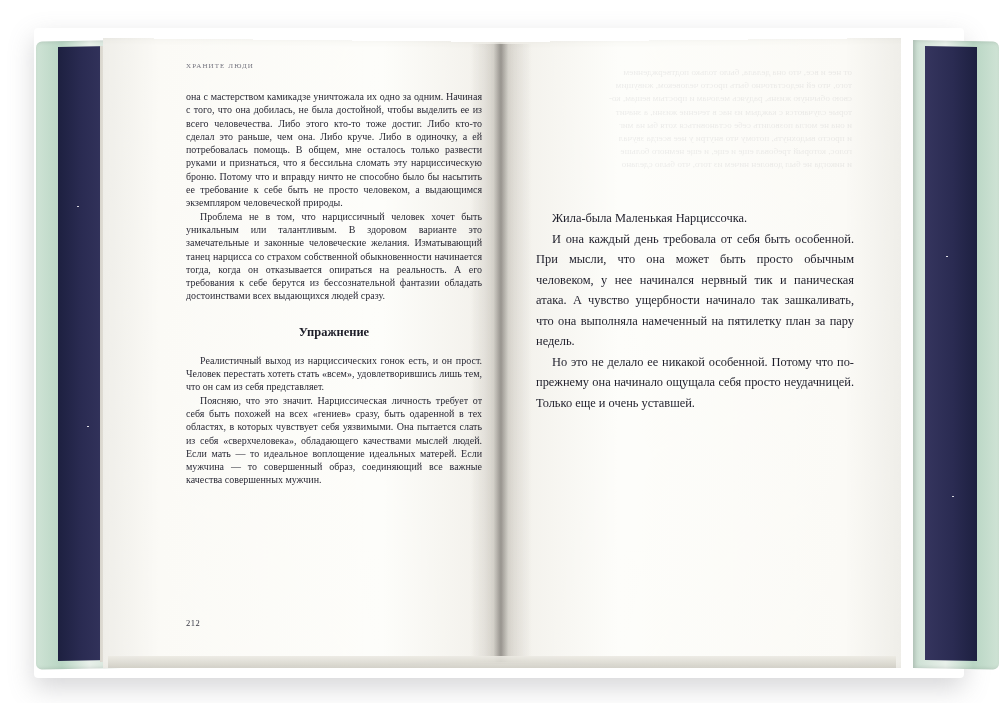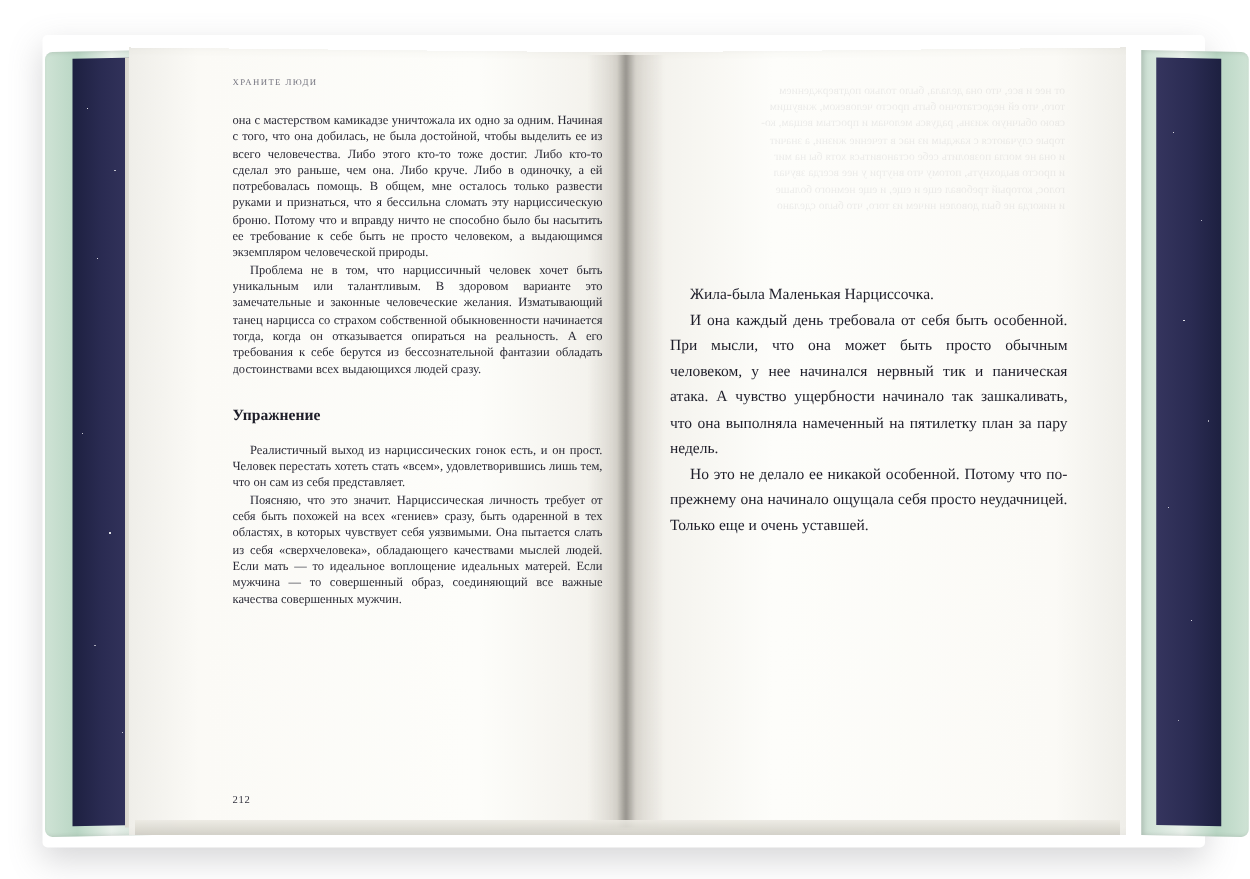--- a/index.html
+++ b/index.html
@@ -144,21 +144,21 @@
     position: absolute;
     color: #242430;
   }
   .col-left {
     left: 186px;
     top: 62px;
     width: 296px;
   }
   .col-right {
     left: 536px;
-    top: 225px;
+    top: 208px;
     width: 318px;
   }
 
   .running-head {
     font-family: "Liberation Serif", serif;
     font-size: 7px;
     letter-spacing: 1.1px;
     color: #5a5a68;
     text-transform: uppercase;
     margin-bottom: 20px;
@@ -171,29 +171,29 @@
     text-align: justify;
     margin: 0 0 0 0;
     text-indent: 14px;
     color: #2a2a36;
   }
   .para.no-indent { text-indent: 0; }
 
   .section-title {
     font-size: 12.5px;
     font-weight: bold;
-    text-align: left;
+    text-align: center;
     margin: 22px 0 14px 0;
     color: #1d1d28;
   }
 
   .folio {
     position: absolute;
     left: 186px;
-    top: 634px;
+    top: 618px;
     font-size: 8.5px;
     color: #33333f;
     letter-spacing: 0.5px;
   }
 
   
   .story-para {
     font-size: 12.4px;
     line-height: 20.5px;
     text-align: justify;

